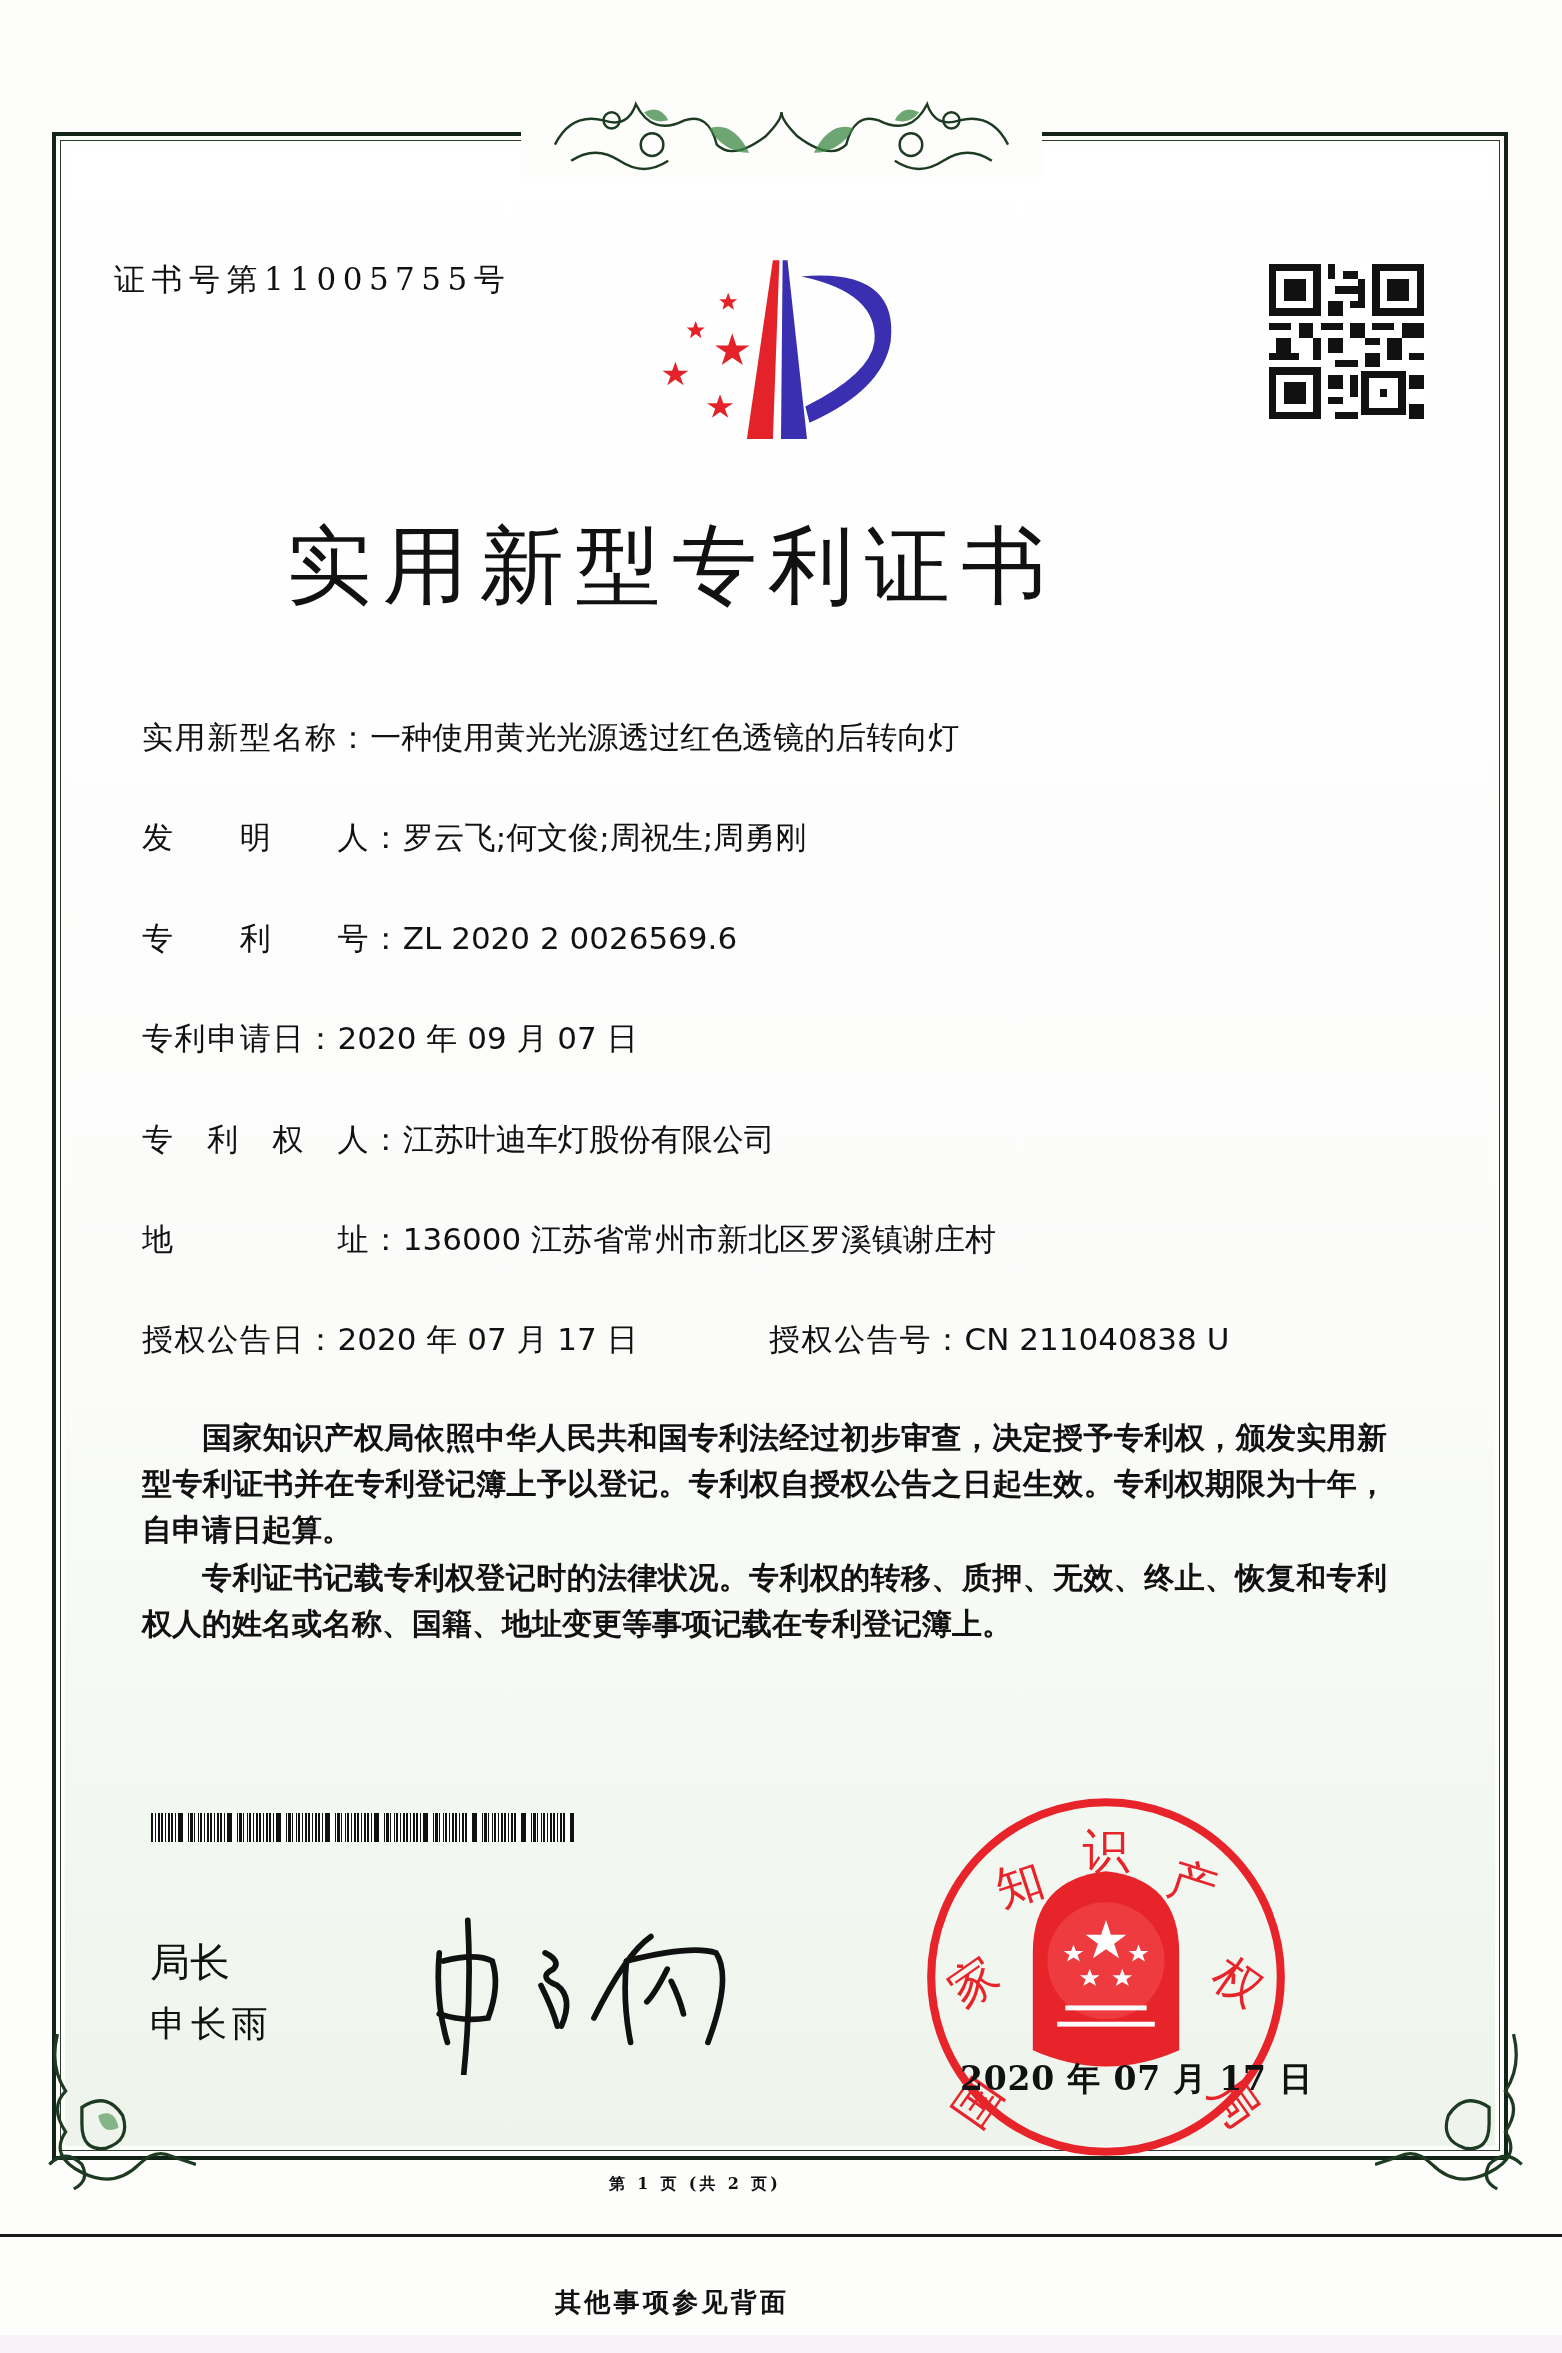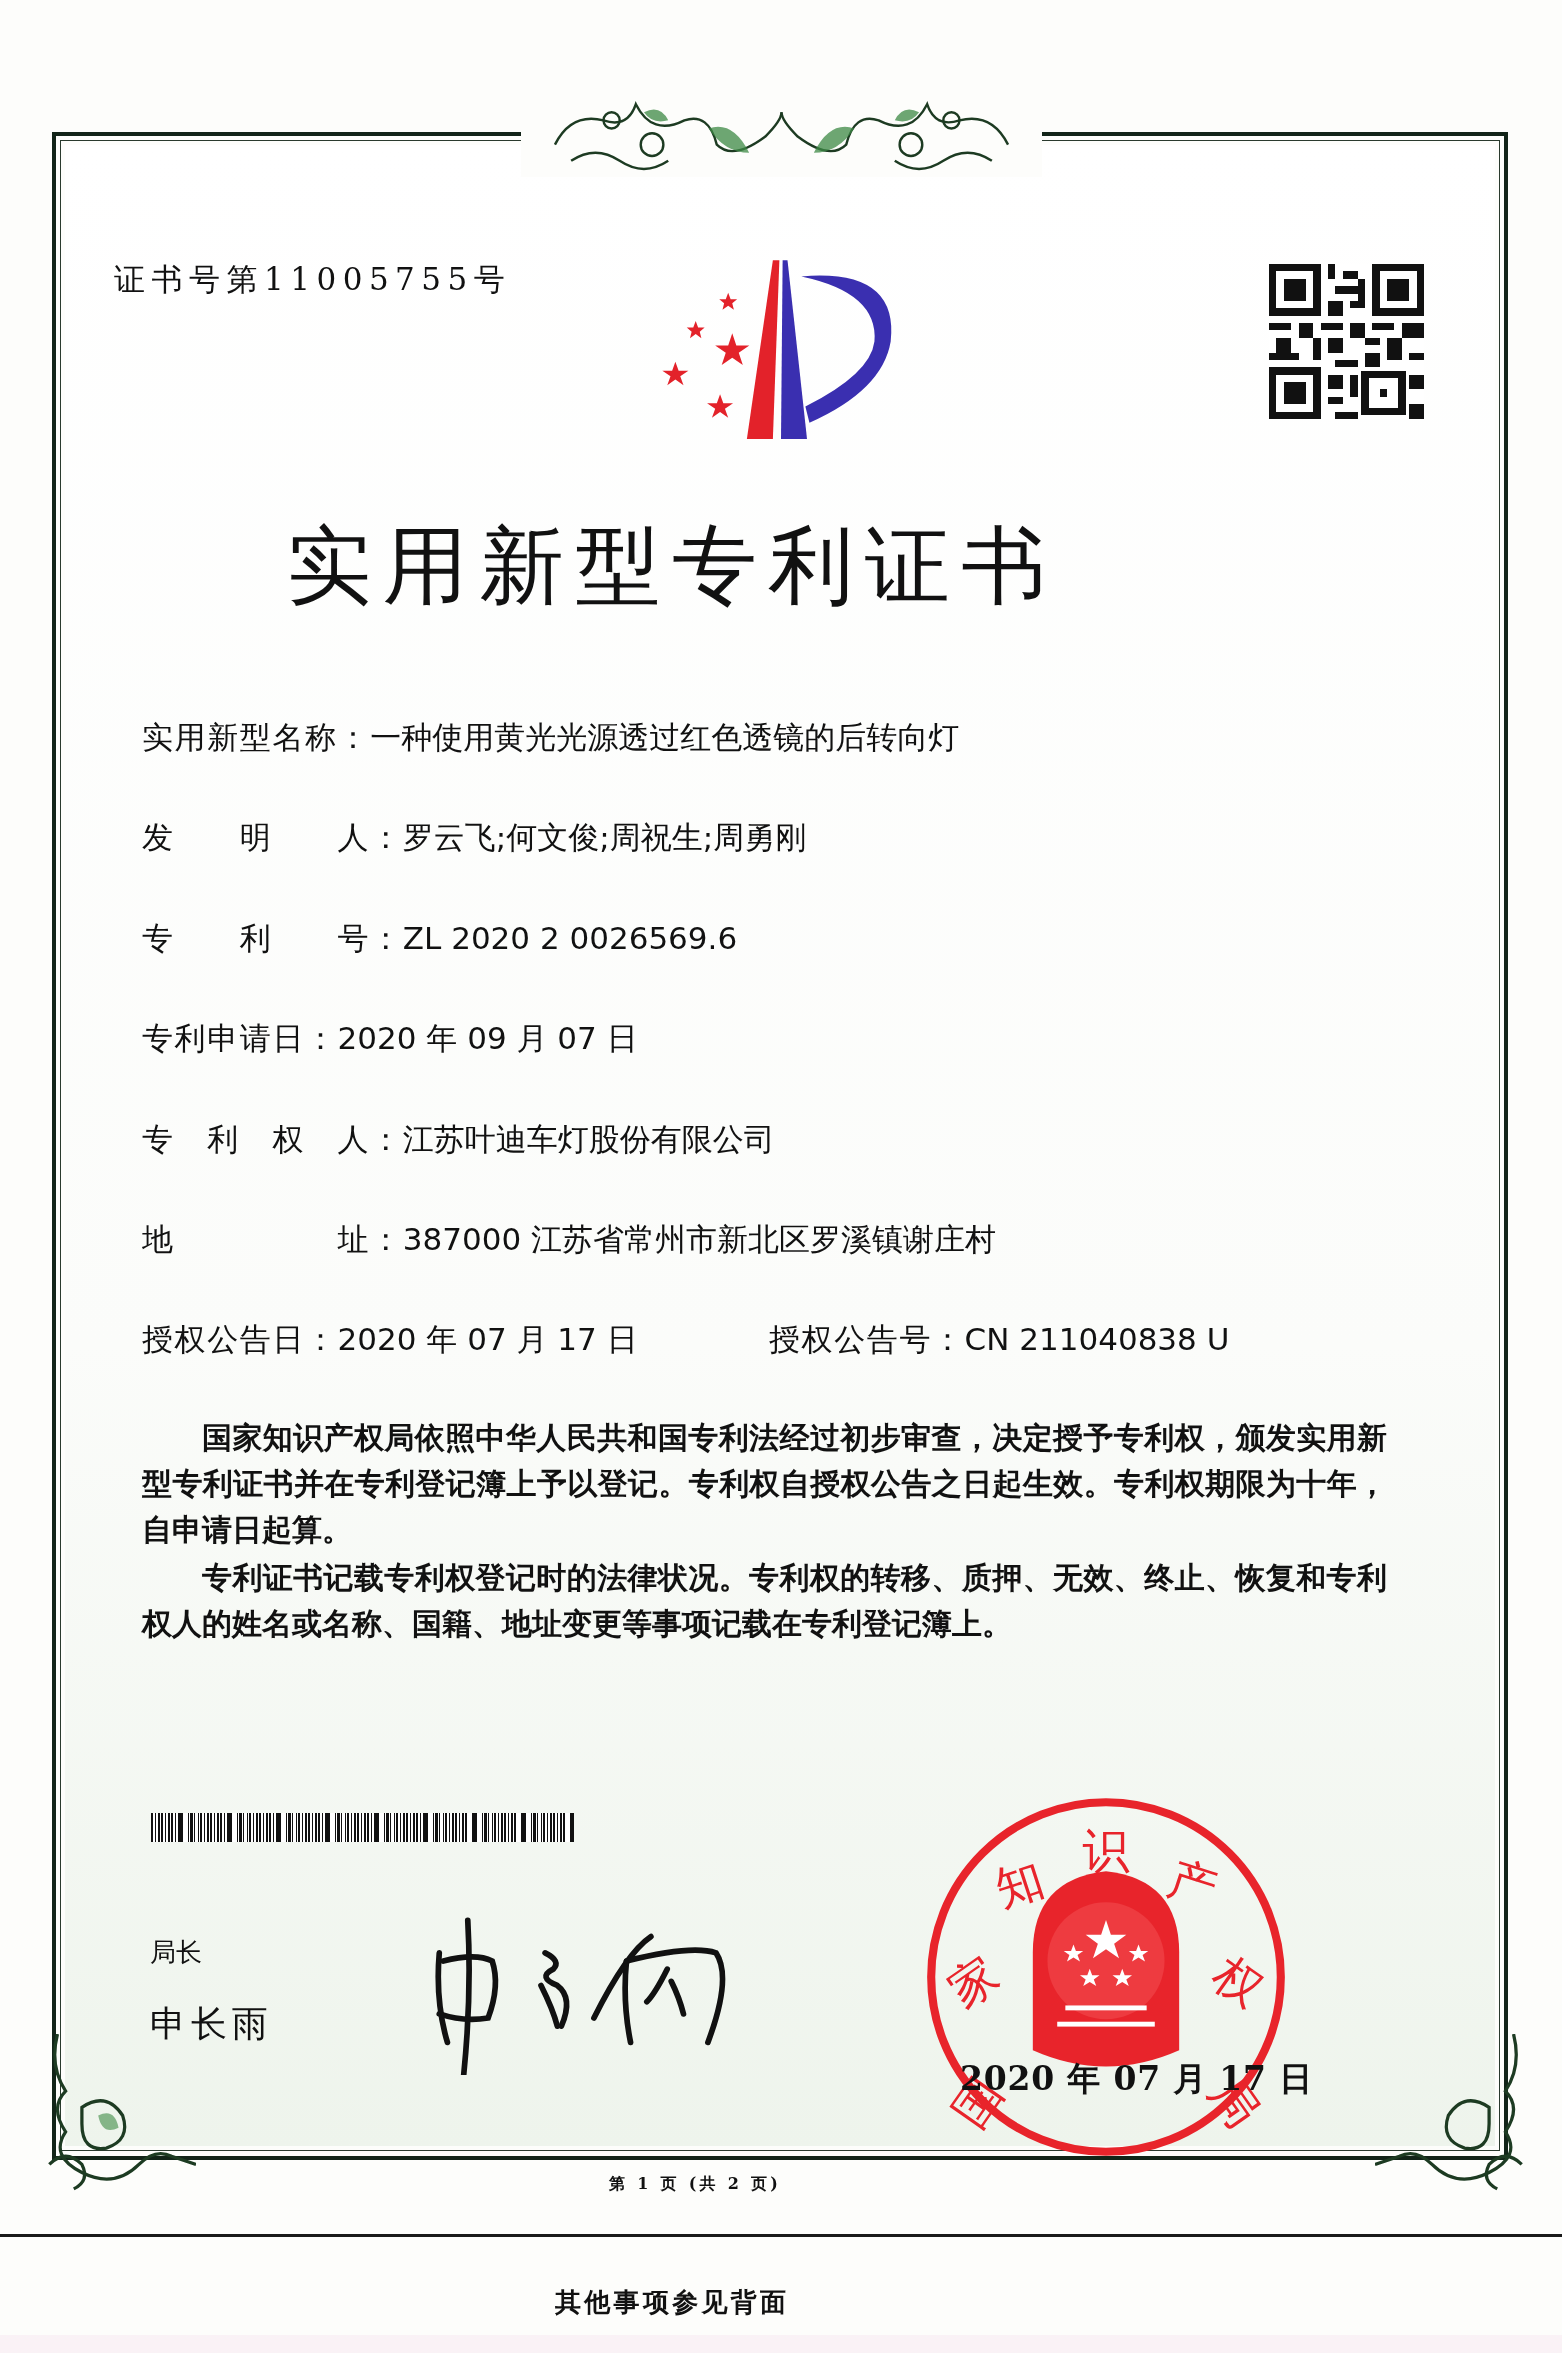--- a/index.html
+++ b/index.html
@@ -12,21 +12,21 @@
   .corner-bl{left:33px;top:2034px;}
   .corner-br{left:1375px;top:2034px;}
   .cert-no{position:absolute;left:114px;top:259px;font-size:31px;letter-spacing:6.5px;}
   .logo{position:absolute;left:651px;top:252px;width:260px;height:195px;}
   .qr{position:absolute;left:1269px;top:260px;width:155px;height:163px;}
   .title{position:absolute;left:0;width:1344px;top:509px;text-align:center;font-size:85px;letter-spacing:11.4px;font-family:"DejaVu Sans","Liberation Sans",sans-serif;font-weight:normal;}
   .field{position:absolute;left:142px;font-size:31px;font-family:"DejaVu Sans","Liberation Sans",sans-serif;white-space:pre;margin-top:7px;}
   .field .lbl{letter-spacing:1.6px;}
   .para{position:absolute;left:142px;width:1245px;font-size:30px;line-height:46px;font-family:"DejaVu Serif","Liberation Serif",serif;text-indent:60px;text-align:justify;font-weight:bold;margin-top:24px;}
   .barcode{position:absolute;left:151px;top:1813px;width:423px;height:29px;background:repeating-linear-gradient(90deg,#111 0 2.4px,#fff 2.4px 4.1px,#111 4.1px 4.9px,#fff 4.9px 7.3px,#111 7.3px 9px,#fff 9px 9.8px);}
-  .director-title{position:absolute;left:150px;top:1935px;font-size:26px;font-family:"DejaVu Sans","Liberation Sans",sans-serif;}
+  .director-title{position:absolute;left:150px;top:1935px;font-size:40px;font-family:"DejaVu Sans","Liberation Sans",sans-serif;}
   .director-name{position:absolute;left:150px;top:2000px;font-size:36px;letter-spacing:4.9px;font-family:"DejaVu Sans","Liberation Sans",sans-serif;}
   .signature{position:absolute;left:423px;top:1904px;width:350px;height:171px;}
   .seal{position:absolute;left:919px;top:1790px;width:374px;height:374px;}
   .seal-date{position:absolute;left:960px;top:2057px;font-size:33px;font-weight:bold;letter-spacing:0.8px;}
   .page-no{position:absolute;left:609px;top:2174px;font-size:16px;font-weight:bold;letter-spacing:3.3px;}
   .footer-rule{position:absolute;left:0;top:2234px;width:1562px;height:3.3px;background:#1a1a1a;}
   .footer-note{position:absolute;left:555px;top:2285px;font-size:26px;font-weight:bold;letter-spacing:3.3px;}
   .bottom-tint{position:absolute;left:0;top:2335px;width:1562px;height:18.7px;background:#faf2f6;}
 </style>
 </head>
@@ -127,21 +127,21 @@
   </g>
 </svg>
 
 <div class="title">实用新型专利证书</div>
 
 <div class="field" style="top:710px"><span class="lbl">实用新型名称：</span><span>一种使用黄光光源透过红色透镜的后转向灯</span></div>
 <div class="field" style="top:810px"><span class="lbl">发　　明　　人：</span><span>罗云飞;何文俊;周祝生;周勇刚</span></div>
 <div class="field" style="top:911px"><span class="lbl">专　　利　　号：</span><span>ZL 2020 2 0026569.6</span></div>
 <div class="field" style="top:1011px"><span class="lbl">专利申请日：</span><span>2020 年 09 月 07 日</span></div>
 <div class="field" style="top:1112px"><span class="lbl">专　利　权　人：</span><span>江苏叶迪车灯股份有限公司</span></div>
-<div class="field" style="top:1212px"><span class="lbl">地　　　　　址：</span><span>387000 江苏省常州市新北区罗溪镇谢庄村</span></div>
+<div class="field" style="top:1212px"><span class="lbl">地　　　　　址：</span><span>136000 江苏省常州市新北区罗溪镇谢庄村</span></div>
 <div class="field" style="top:1312px"><span class="lbl">授权公告日：</span><span>2020 年 07 月 17 日</span></div>
 <div class="field" style="top:1312px;left:769px"><span class="lbl">授权公告号：</span><span>CN 211040838 U</span></div>
 
 <div class="para" style="top:1391px">国家知识产权局依照中华人民共和国专利法经过初步审查，决定授予专利权，颁发实用新型专利证书并在专利登记簿上予以登记。专利权自授权公告之日起生效。专利权期限为十年，自申请日起算。</div>
 <div class="para" style="top:1531px">专利证书记载专利权登记时的法律状况。专利权的转移、质押、无效、终止、恢复和专利权人的姓名或名称、国籍、地址变更等事项记载在专利登记簿上。</div>
 
 <div class="barcode"></div>
 
 <div class="director-title">局长</div>
 <div class="director-name">申长雨</div>

